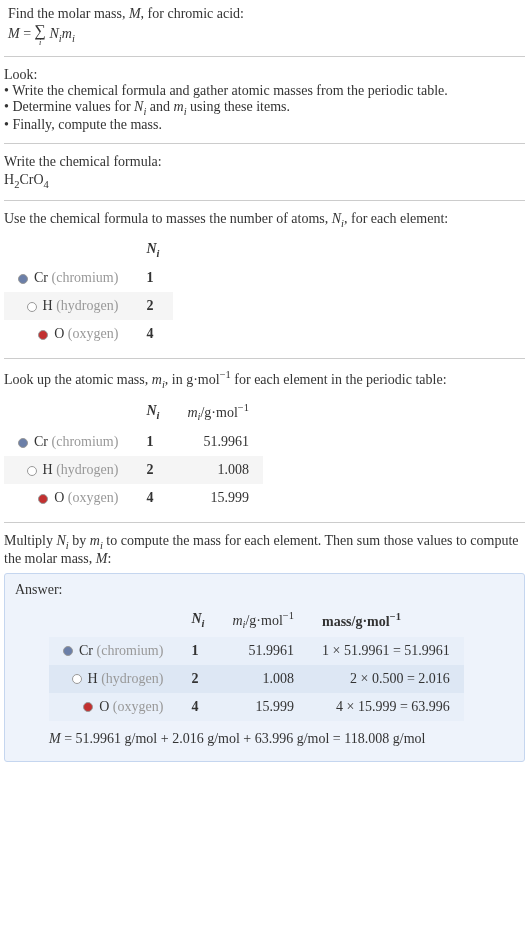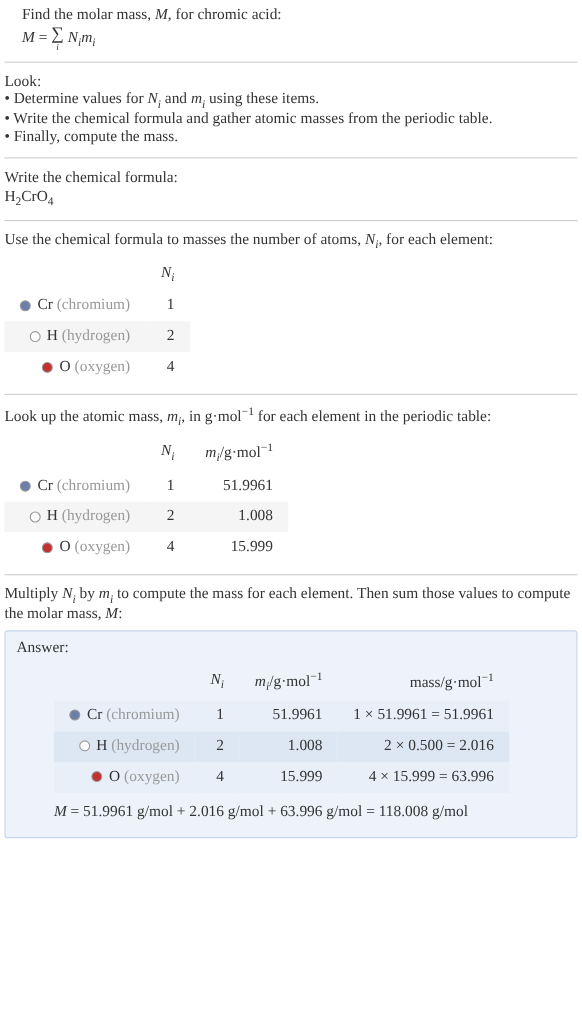--- a/index.html
+++ b/index.html
@@ -10,21 +10,21 @@
       background: #fff;
       width: 529px;
       padding: 4px;
     }
     .section { margin-bottom: 4px; }
     hr { border: none; border-top: 1px solid #ccc; margin: 10px 0; }
     .formula {
       font-family: Georgia, serif;
       font-style: italic;
     }
-    .math-line { margin: 2px 16px; }
+    .math-line { margin: 2px 4px; }
     sub { font-size: 0.75em; vertical-align: sub; }
     sup { font-size: 0.75em; vertical-align: super; }
     .sigma { font-size: 16px; }
     .sigma-sub { font-size: 0.6em; display: block; text-align: center; font-style: italic; }
     .sigma-wrap { display: inline-block; vertical-align: middle; line-height: 0.9; }
     table {
       border-collapse: collapse;
       margin: 6px 0;
     }
     th, td {
@@ -54,42 +54,42 @@
       margin-top: 6px;
     }
     .answer-box .label { color: #333; margin-bottom: 4px; }
     .answer-inner { padding-left: 34px; }
     .answer-box table th, .answer-box table td { background: #e4ecf7; }
     .answer-box thead th { background: #eef3fb !important; }
     .answer-box tr:nth-child(even) td { background: #dde7f4; }
     .answer-box tr:nth-child(odd) td { background: #e8eff9; }
     .final-eq { margin-top: 10px; font-style: italic; }
     .n { font-style: normal; }
-    .col-center { text-align: right; }
+    .col-center { text-align: left; font-weight: bold; }
   </style>
 </head>
 <body>
 
 <div class="section">
   <div class="math-line">
     <span>Find the molar mass, </span><span class="formula">M</span><span>, for chromic acid:</span>
   </div>
   <div class="math-line formula">
     <span>M</span><span class="n"> = </span><span class="sigma-wrap"><span class="sigma n">∑</span><span class="sigma-sub">i</span></span><span><span> N</span><sub>i</sub></span><span><span>m</span><sub>i</sub></span>
   </div>
 </div>
 
 <hr>
 
 <div class="section">
   <div>Look:</div>
+  <div>• Write the chemical formula and gather atomic masses from the periodic table.</div>
   <div>
     <span>• Determine values for </span><span class="formula">N<sub>i</sub></span><span> and </span><span class="formula">m<sub>i</sub></span><span> using these items.</span>
   </div>
-  <div>• Write the chemical formula and gather atomic masses from the periodic table.</div>
   <div>• Finally, compute the mass.</div>
 </div>
 
 <hr>
 
 <div class="section">
   <div>Write the chemical formula:</div>
   <div style="margin-top:2px;">
     <span>H</span><sub>2</sub><span>CrO</span><sub>4</sub>
   </div>

